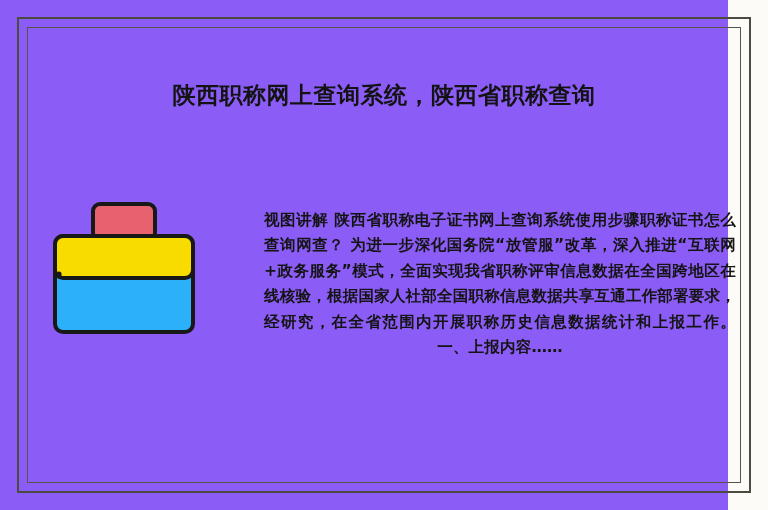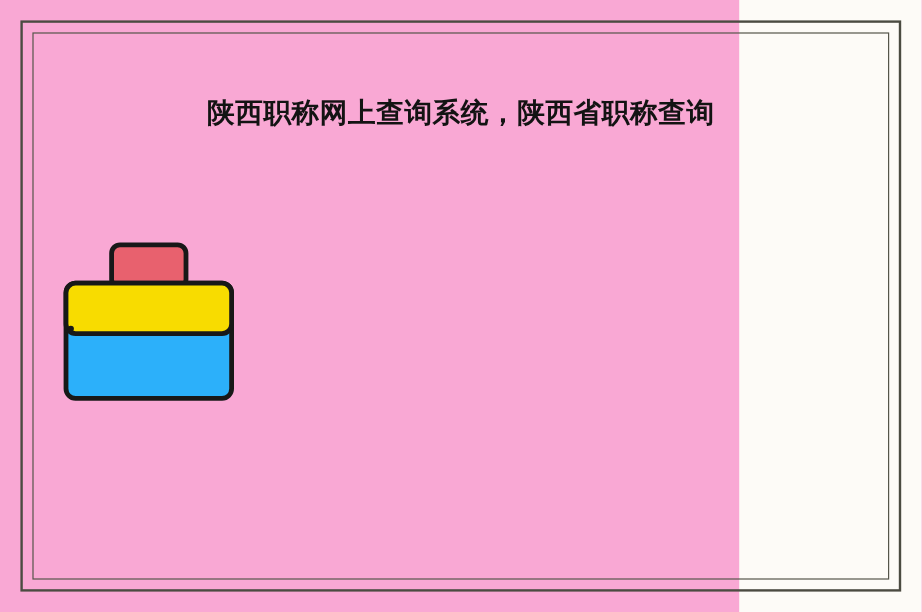--- a/index.html
+++ b/index.html
@@ -10,23 +10,23 @@
   body {
     width: 768px;
     height: 510px;
     background: #fdfbf7;
     font-family: "DejaVu Sans", "Liberation Sans", sans-serif;
     overflow: hidden;
   }
 
   #page {
     position: relative;
-    width: 616px;
+    width: 728px;
     height: 510px;
-    background: #f9a8d4;
+    background: #8b5cf6;
     box-sizing: border-box;
   }
 
   
   .frame-outer {
     position: absolute;
     left: 17px;
     top: 17px;
     width: 734px;
     height: 476px;
@@ -104,14 +104,15 @@
       <rect x="7" y="44" width="138" height="96" rx="8" ry="8" fill="#2cb0fa" stroke="#181818" stroke-width="4"></rect>
 
       <path d="M 50 58 A 26 26 0 0 0 102 58 Z" fill="#9df0f5" stroke="#181818" stroke-width="4"></path>
 
       <rect x="7" y="44" width="138" height="42" rx="8" ry="8" fill="#f8dc00" stroke="#181818" stroke-width="4"></rect>
 
       <circle cx="11" cy="82" r="2.6" fill="#181818"></circle>
     </svg>
   </div>
 
+  <div class="article">视图讲解 陕西省职称电子证书网上查询系统使用步骤职称证书怎么查询网查？ 为进一步深化国务院“放管服”改革，深入推进“互联网+政务服务”模式，全面实现我省职称评审信息数据在全国跨地区在线核验，根据国家人社部全国职称信息数据共享互通工作部署要求，经研究，在全省范围内开展职称历史信息数据统计和上报工作。 一、上报内容……</div>
 
 </div>
 
 </body></html>

